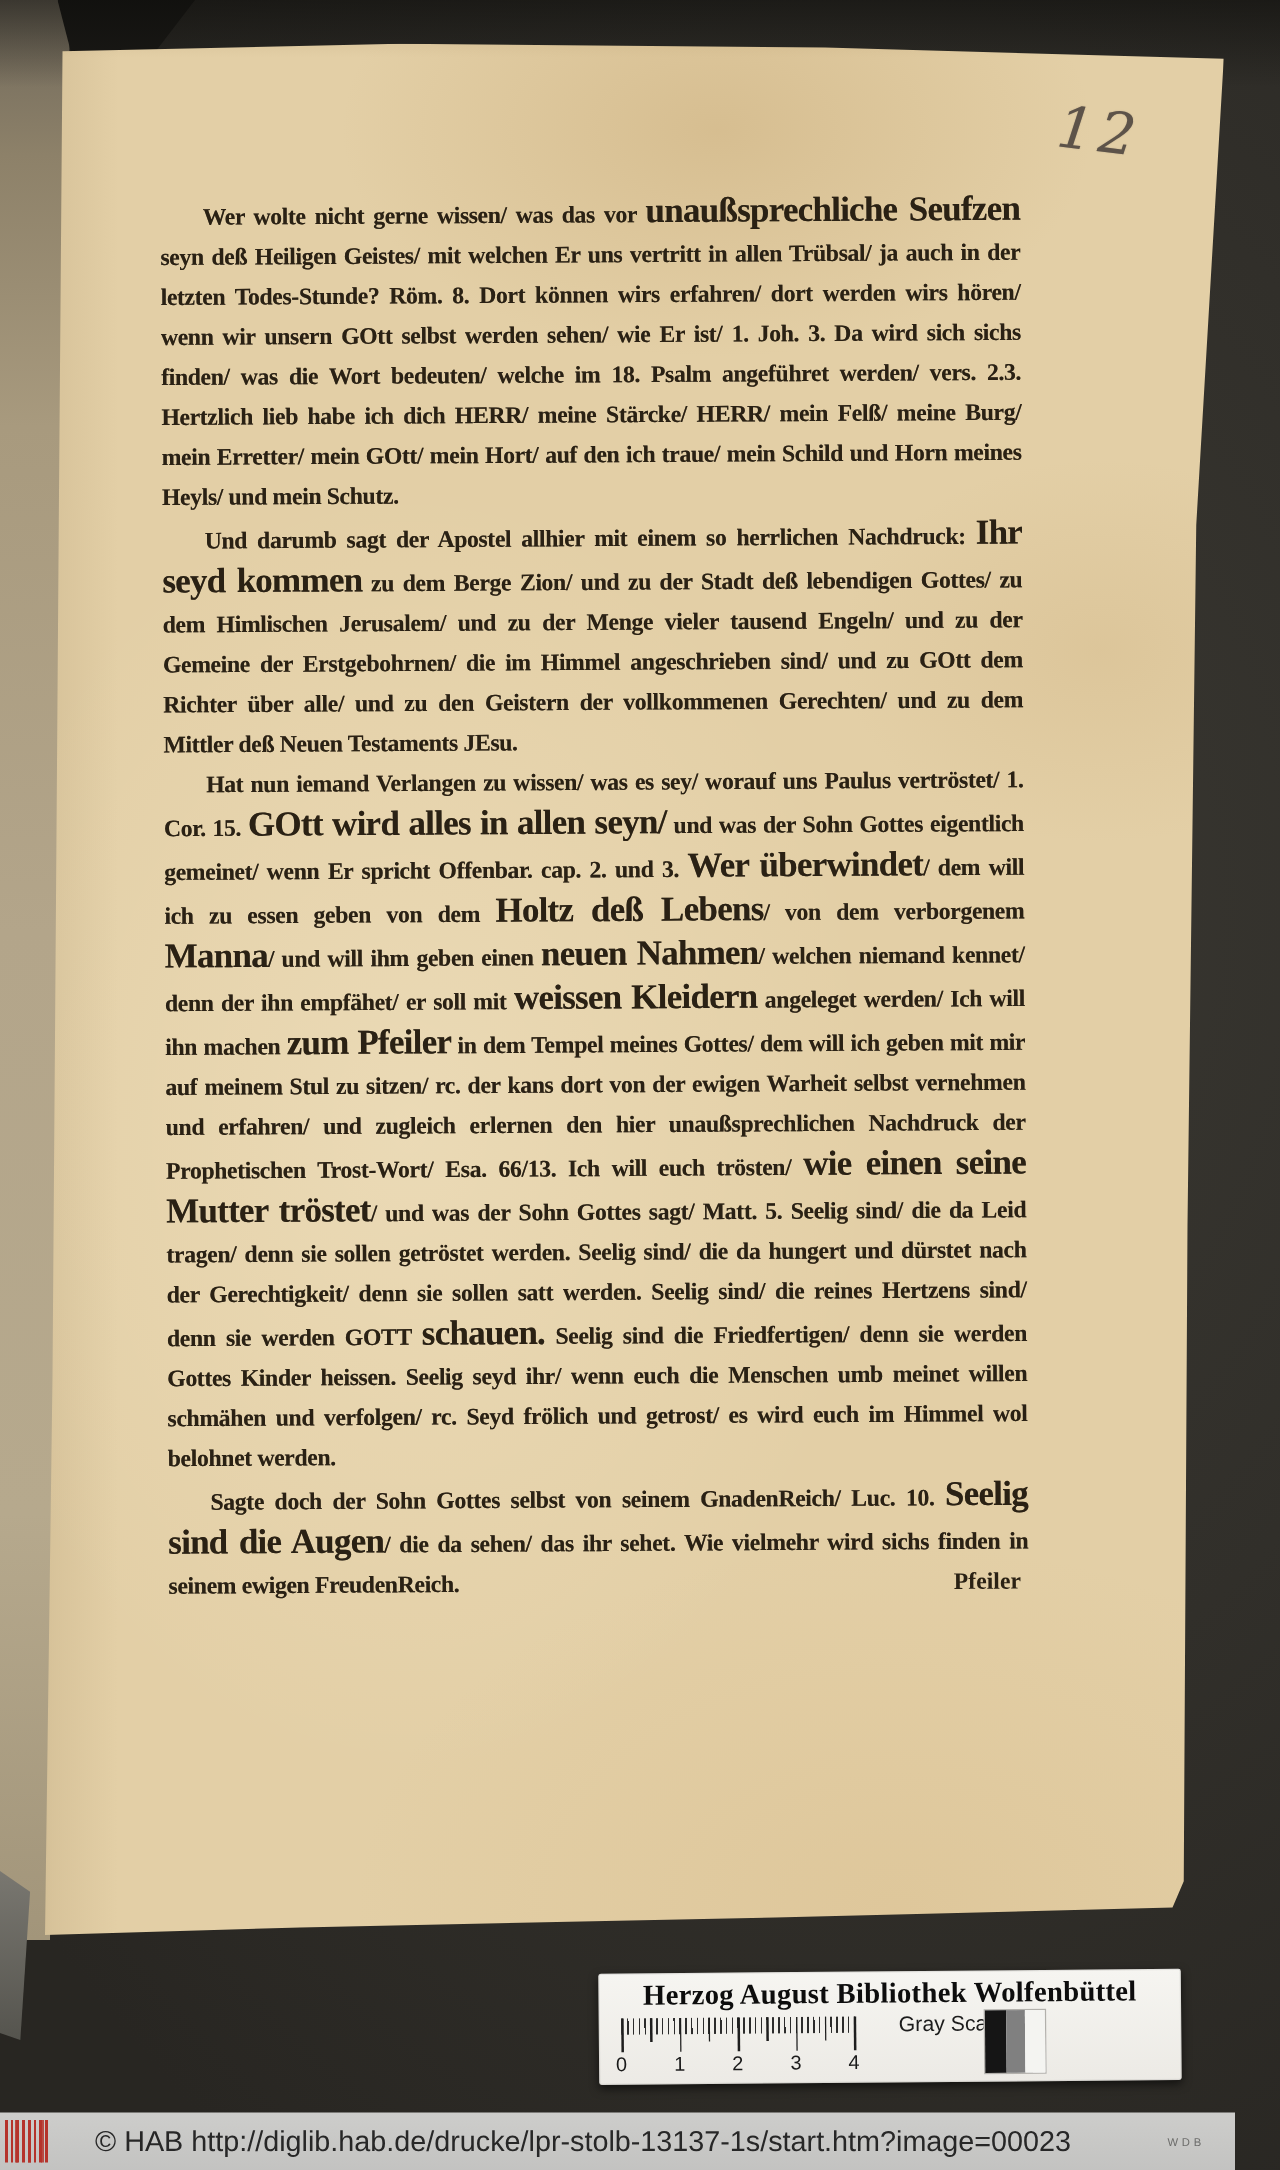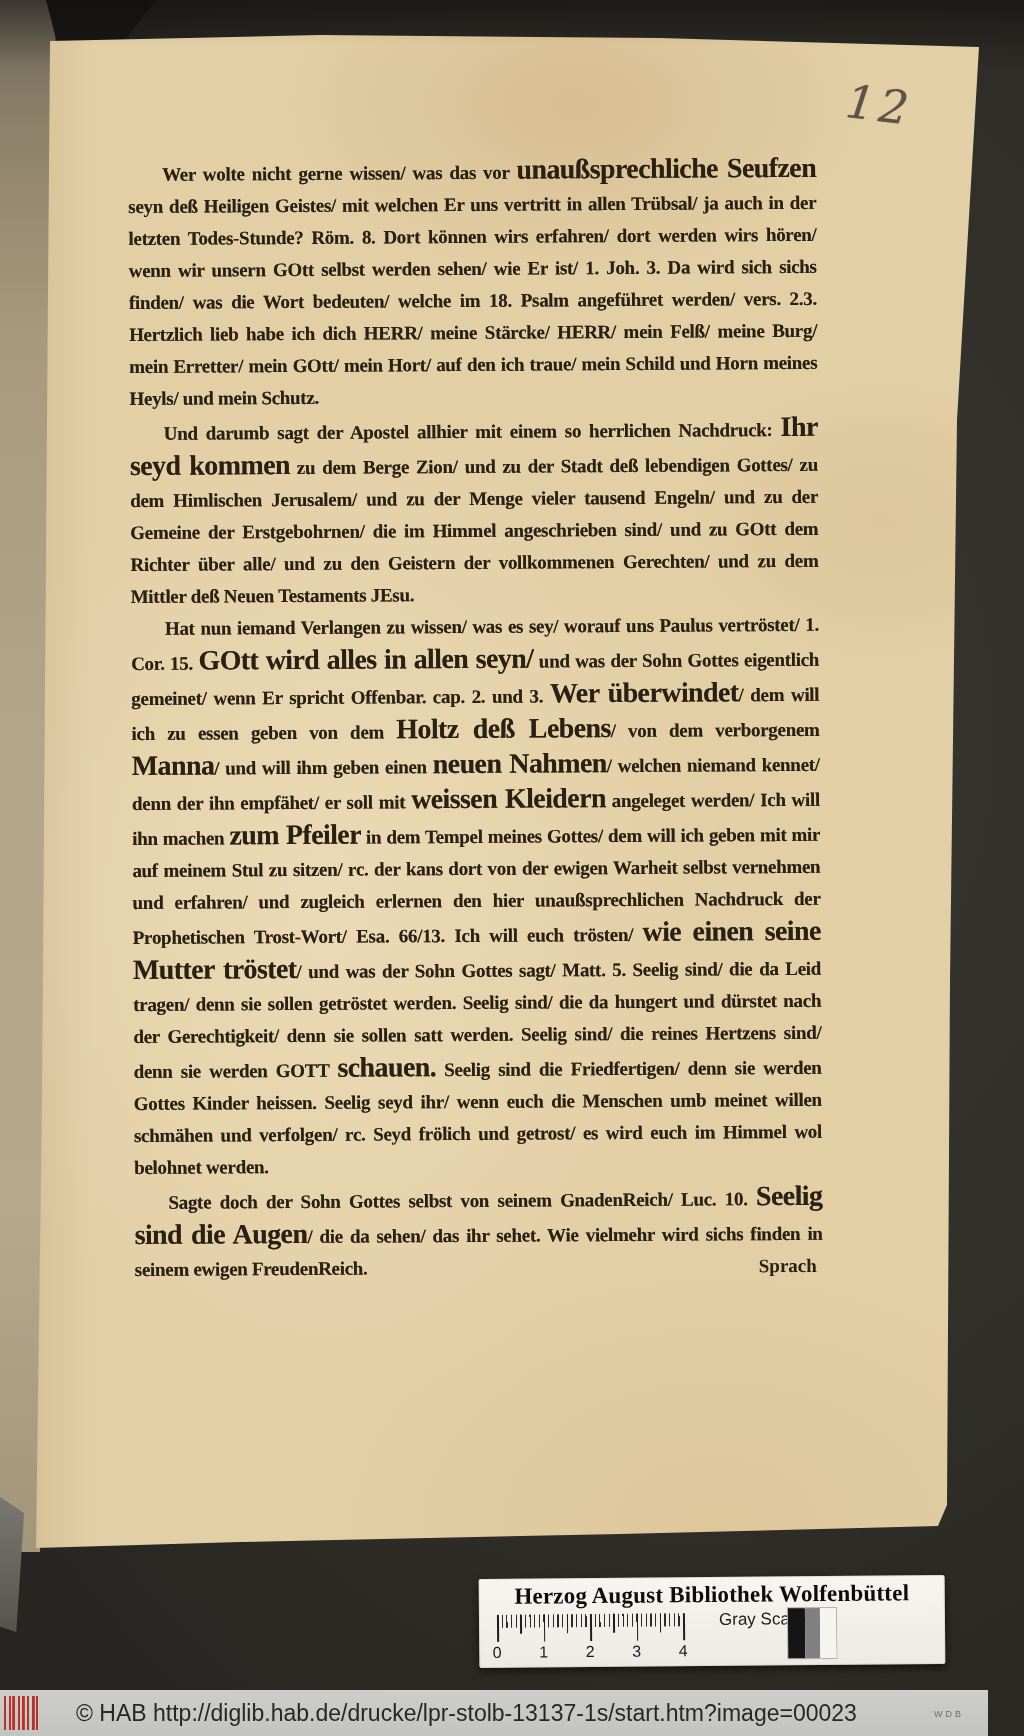--- a/index.html
+++ b/index.html
@@ -139,21 +139,21 @@
   <div class="paper"></div>
 
   <div class="folio">12</div>
 
   <div class="text-block">
 
     <p class="para ind"><span class="n">Wer wolte nicht gerne wissen/ was das vor </span><span class="em">unaußsprechliche Seufzen</span><span class="n"> seyn deß Heiligen Geistes/ mit welchen Er uns vertritt in allen Trübsal/ ja auch in der letzten Todes-Stunde? Röm. 8. Dort können wirs erfahren/ dort werden wirs hören/ wenn wir unsern GOtt selbst werden sehen/ wie Er ist/ 1. Joh. 3. Da wird sich sichs finden/ was die Wort bedeuten/ welche im 18. Psalm angeführet werden/ vers. 2.3. Hertzlich lieb habe ich dich HERR/ meine Stärcke/ HERR/ mein Felß/ meine Burg/ mein Erretter/ mein GOtt/ mein Hort/ auf den ich traue/ mein Schild und Horn meines Heyls/ und mein Schutz.</span></p>
       <p class="para ind"><span class="n">Und darumb sagt der Apostel allhier mit einem so herrlichen Nachdruck: </span><span class="em">Ihr seyd kommen</span><span class="n"> zu dem Berge Zion/ und zu der Stadt deß lebendigen Gottes/ zu dem Himlischen Jerusalem/ und zu der Menge vieler tausend Engeln/ und zu der Gemeine der Erstgebohrnen/ die im Himmel angeschrieben sind/ und zu GOtt dem Richter über alle/ und zu den Geistern der vollkommenen Gerechten/ und zu dem Mittler deß Neuen Testaments JEsu.</span></p>
       <p class="para ind"><span class="n">Hat nun iemand Verlangen zu wissen/ was es sey/ worauf uns Paulus vertröstet/ 1. Cor. 15. </span><span class="em">GOtt wird alles in allen seyn/</span><span class="n"> und was der Sohn Gottes eigentlich gemeinet/ wenn Er spricht Offenbar. cap. 2. und 3. </span><span class="em">Wer überwindet</span><span class="n">/ dem will ich zu essen geben von dem </span><span class="em">Holtz deß Lebens</span><span class="n">/ von dem verborgenem </span><span class="em">Manna</span><span class="n">/ und will ihm geben einen </span><span class="em">neuen Nahmen</span><span class="n">/ welchen niemand kennet/ denn der ihn empfähet/ er soll mit </span><span class="em">weissen Kleidern</span><span class="n"> angeleget werden/ Ich will ihn machen </span><span class="em">zum Pfeiler</span><span class="n"> in dem Tempel meines Gottes/ dem will ich geben mit mir auf meinem Stul zu sitzen/ rc. der kans dort von der ewigen Warheit selbst vernehmen und erfahren/ und zugleich erlernen den hier unaußsprechlichen Nachdruck der Prophetischen Trost-Wort/ Esa. 66/13. Ich will euch trösten/ </span><span class="em">wie einen seine Mutter tröstet</span><span class="n">/ und was der Sohn Gottes sagt/ Matt. 5. Seelig sind/ die da Leid tragen/ denn sie sollen getröstet werden. Seelig sind/ die da hungert und dürstet nach der Gerechtigkeit/ denn sie sollen satt werden. Seelig sind/ die reines Hertzens sind/ denn sie werden GOTT </span><span class="em">schauen.</span><span class="n"> Seelig sind die Friedfertigen/ denn sie werden Gottes Kinder heissen. Seelig seyd ihr/ wenn euch die Menschen umb meinet willen schmähen und verfolgen/ rc. Seyd frölich und getrost/ es wird euch im Himmel wol belohnet werden.</span></p>
       <p class="para ind"><span class="n">Sagte doch der Sohn Gottes selbst von seinem GnadenReich/ Luc. 10. </span><span class="em">Seelig sind die Augen</span><span class="n">/ die da sehen/ das ihr sehet. Wie vielmehr wird sichs finden in seinem ewigen FreudenReich.</span></p>
-      <div class="catchword">Sprach</div>
+      <div class="catchword">Pfeiler</div>
   </div>
 
   <div class="label">
     <div class="label-title">Herzog August Bibliothek Wolfenbüttel</div>
     <div class="ruler">
       <div class="ruler-minor"></div>
 
     <div class="tick major" style="left: 2px;"></div>
         <div class="tick mid" style="left: 25.25px;"></div>
         <div class="ruler-num" style="left: -5px;">0</div>

